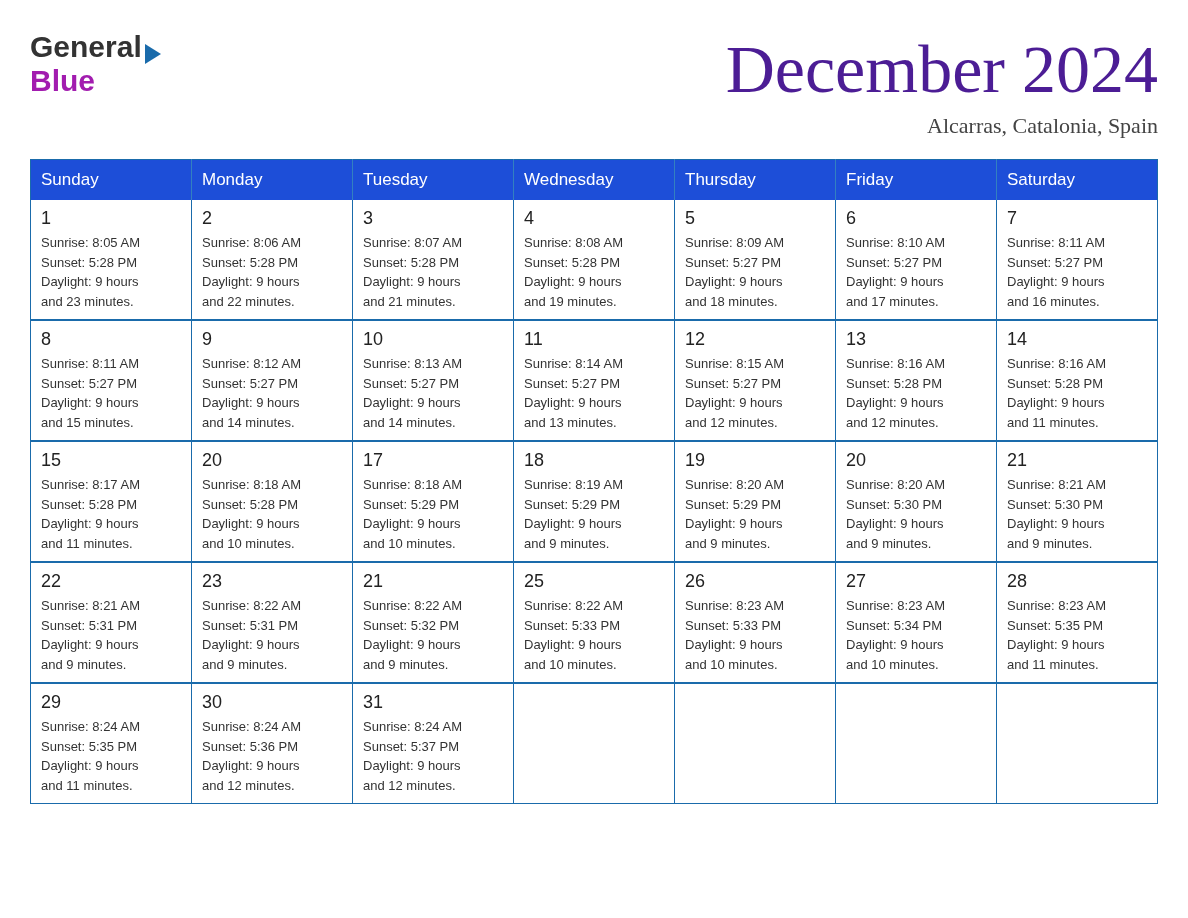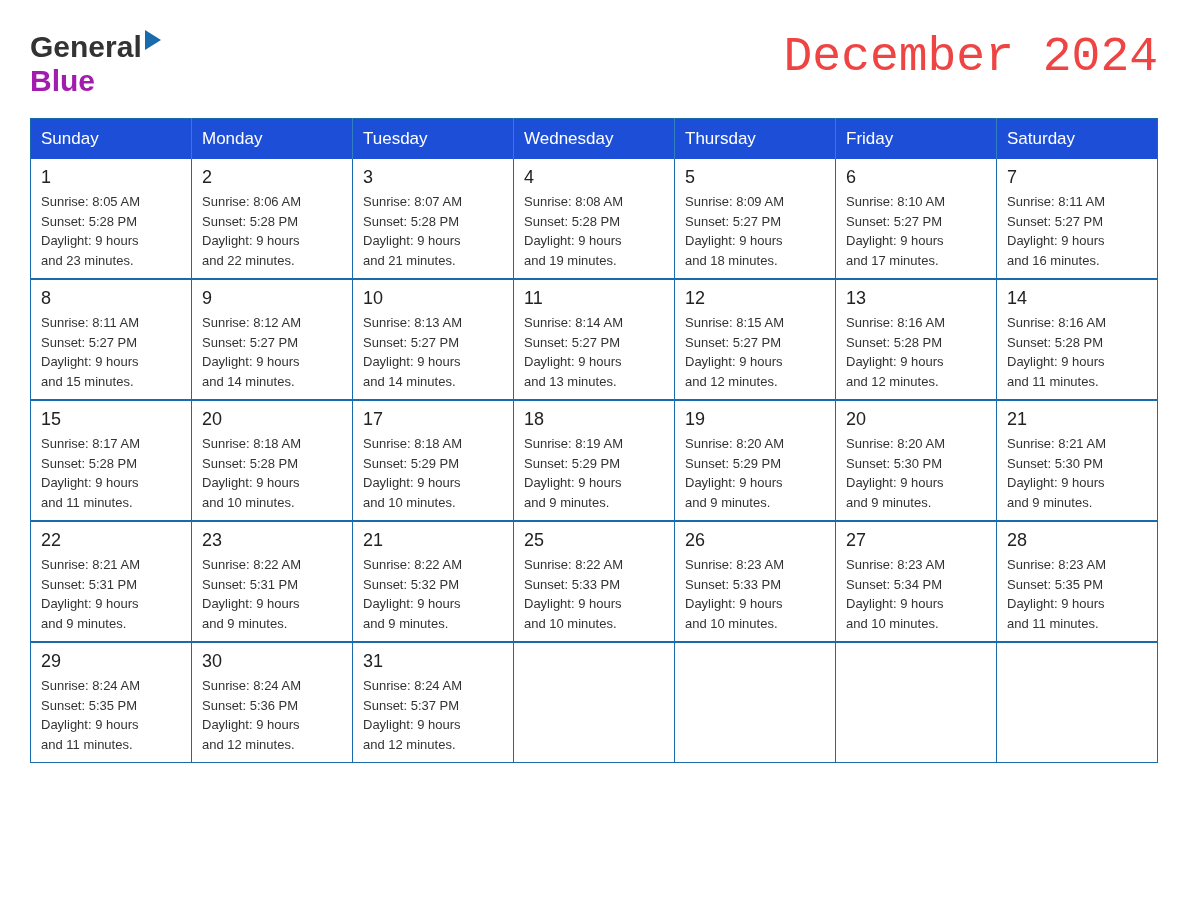--- a/index.html
+++ b/index.html
@@ -13,24 +13,24 @@
     .header {
       display: flex;
       justify-content: space-between;
       align-items: flex-start;
       margin-bottom: 20px;
     }
     .title-section {
       text-align: right;
     }
     .month-title {
-      font-size: 48px;
+      font-size: 68px;
       font-weight: normal;
-      color: #ef4444;
-      font-family: Liberation Mono, monospace;
+      color: #4c1d95;
+      font-family: Liberation Serif, serif;
     }
     .location-title {
       font-size: 22px;
       color: #444;
       font-family: Georgia, serif;
       margin-top: 4px;
     }
     .calendar {
       width: 100%;
       border-collapse: collapse;
@@ -79,21 +79,21 @@
     }
     .empty-cell {
       background: #fff;
     }
     .logo-wrapper {
       display: flex;
       flex-direction: column;
     }
     .logo-row1 {
       display: flex;
-      align-items: flex-start;
+      align-items: flex-end;
     }
     .logo-text-general {
       font-size: 30px;
       font-weight: bold;
       color: #333;
     }
     .logo-triangle {
       display: inline-block;
       width: 0;
       height: 0;
@@ -117,20 +117,21 @@
     <div class="logo-row1">
       <span class="logo-text-general">General</span>
       <span class="logo-triangle"></span>
     </div>
     <div>
       <span class="logo-text-blue">Blue</span>
     </div>
   </div>
   <div class="title-section">
     <div class="month-title">December 2024</div>
+    <div class="location-title">Alcarras, Catalonia, Spain</div>
   </div>
 </div>
 
 <table class="calendar">
   <thead>
     <tr>
     <th>Sunday</th>
         <th>Monday</th>
         <th>Tuesday</th>
         <th>Wednesday</th>

